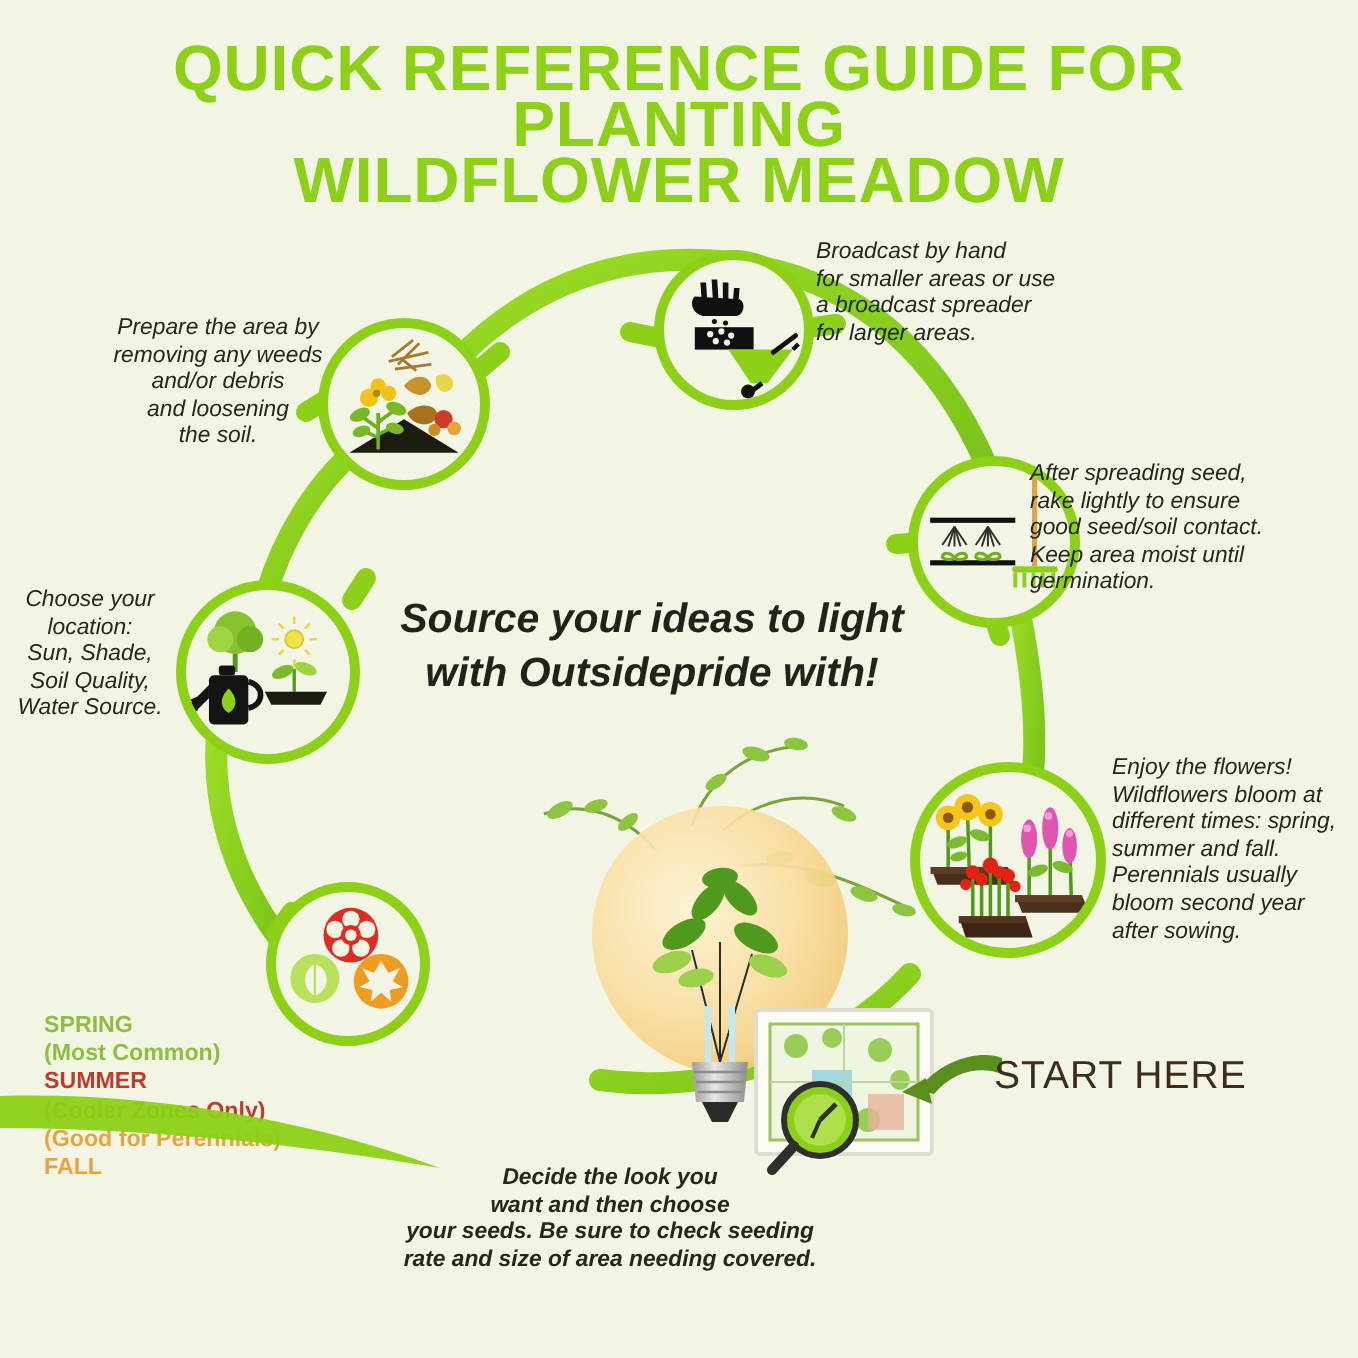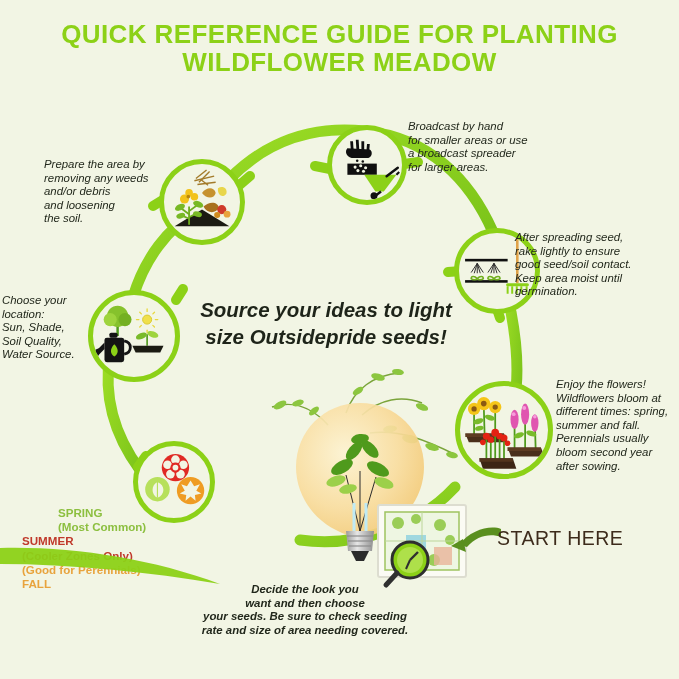--- a/index.html
+++ b/index.html
@@ -10,21 +10,21 @@
     overflow:hidden;
   }
   #stage{position:relative;width:679px;height:679px;overflow:hidden;}
 
   
   .title{
     position:absolute;left:0;top:20px;width:679px;
     text-align:center;
     color:#8cd117;
     font-weight:bold;
-    font-size:26px;
+    font-size:32px;
     letter-spacing:.4px;
     line-height:28px;
   }
 
   
   #ring{position:absolute;left:0;top:0;width:679px;height:679px;}
 
   
   .node{
     position:absolute;
@@ -38,38 +38,38 @@
 
   
   .cap{
     position:absolute;
     font-style:italic;
     font-size:11.4px;
     line-height:13.6px;
     color:#22281c;
     font-family:"Liberation Sans", sans-serif;
   }
-  .cap.r{text-align:left;}
+  .cap.r{text-align:center;}
   .cap.l{text-align:left;}
   .cap.c{text-align:center;font-weight:bold;}
 
   
   .tagline{
     position:absolute;left:186px;top:296px;width:280px;
     text-align:center;font-style:italic;font-weight:bold;
     font-size:20.5px;line-height:27px;color:#1e2419;
   }
 
   
   .seasons{
     position:absolute;left:22px;top:506px;width:170px;
     font-size:11.6px;line-height:14.2px;font-weight:bold;
     text-align:left;
   }
-  .s-spring{color:#8cbf3f;margin-left:36px;}
+  .s-spring{color:#8cbf3f;}
   .s-summer{color:#c0392b;}
   .s-fall{color:#e8a33d;}
 
   
   .start{
     position:absolute;left:497px;top:527px;
     font-weight:normal;font-size:19.5px;letter-spacing:.5px;
     color:#3d2b1b;
   }
   #startarrow{position:absolute;left:447px;top:523px;width:58px;height:40px;}
@@ -381,21 +381,21 @@
       <div class="s-summer">(Cooler Zones Only)</div>
     </div>
     <div>
       <div class="s-fall">(Good for Perennials)</div>
       <div class="s-fall">FALL</div>
     </div>
   </div>
 
   <div class="tagline">
     <div>Source your ideas to light</div>
-    <div>size Outsidepride seeds!</div>
+    <div>with Outsidepride with!</div>
   </div>
 
   <svg style="position:absolute;left:250px;top:355px;width:230px;height:245px;" viewBox="0 0 230 245">
     <defs>
       <radialGradient id="bulbg" cx="38%" cy="38%" r="70%">
         <stop offset="0%" stop-color="#fdf3d2"></stop>
         <stop offset="60%" stop-color="#f9dd9f"></stop>
         <stop offset="100%" stop-color="#f3c976"></stop>
       </radialGradient>
       <linearGradient id="capg" x1="0" y1="0" x2="1" y2="0">

